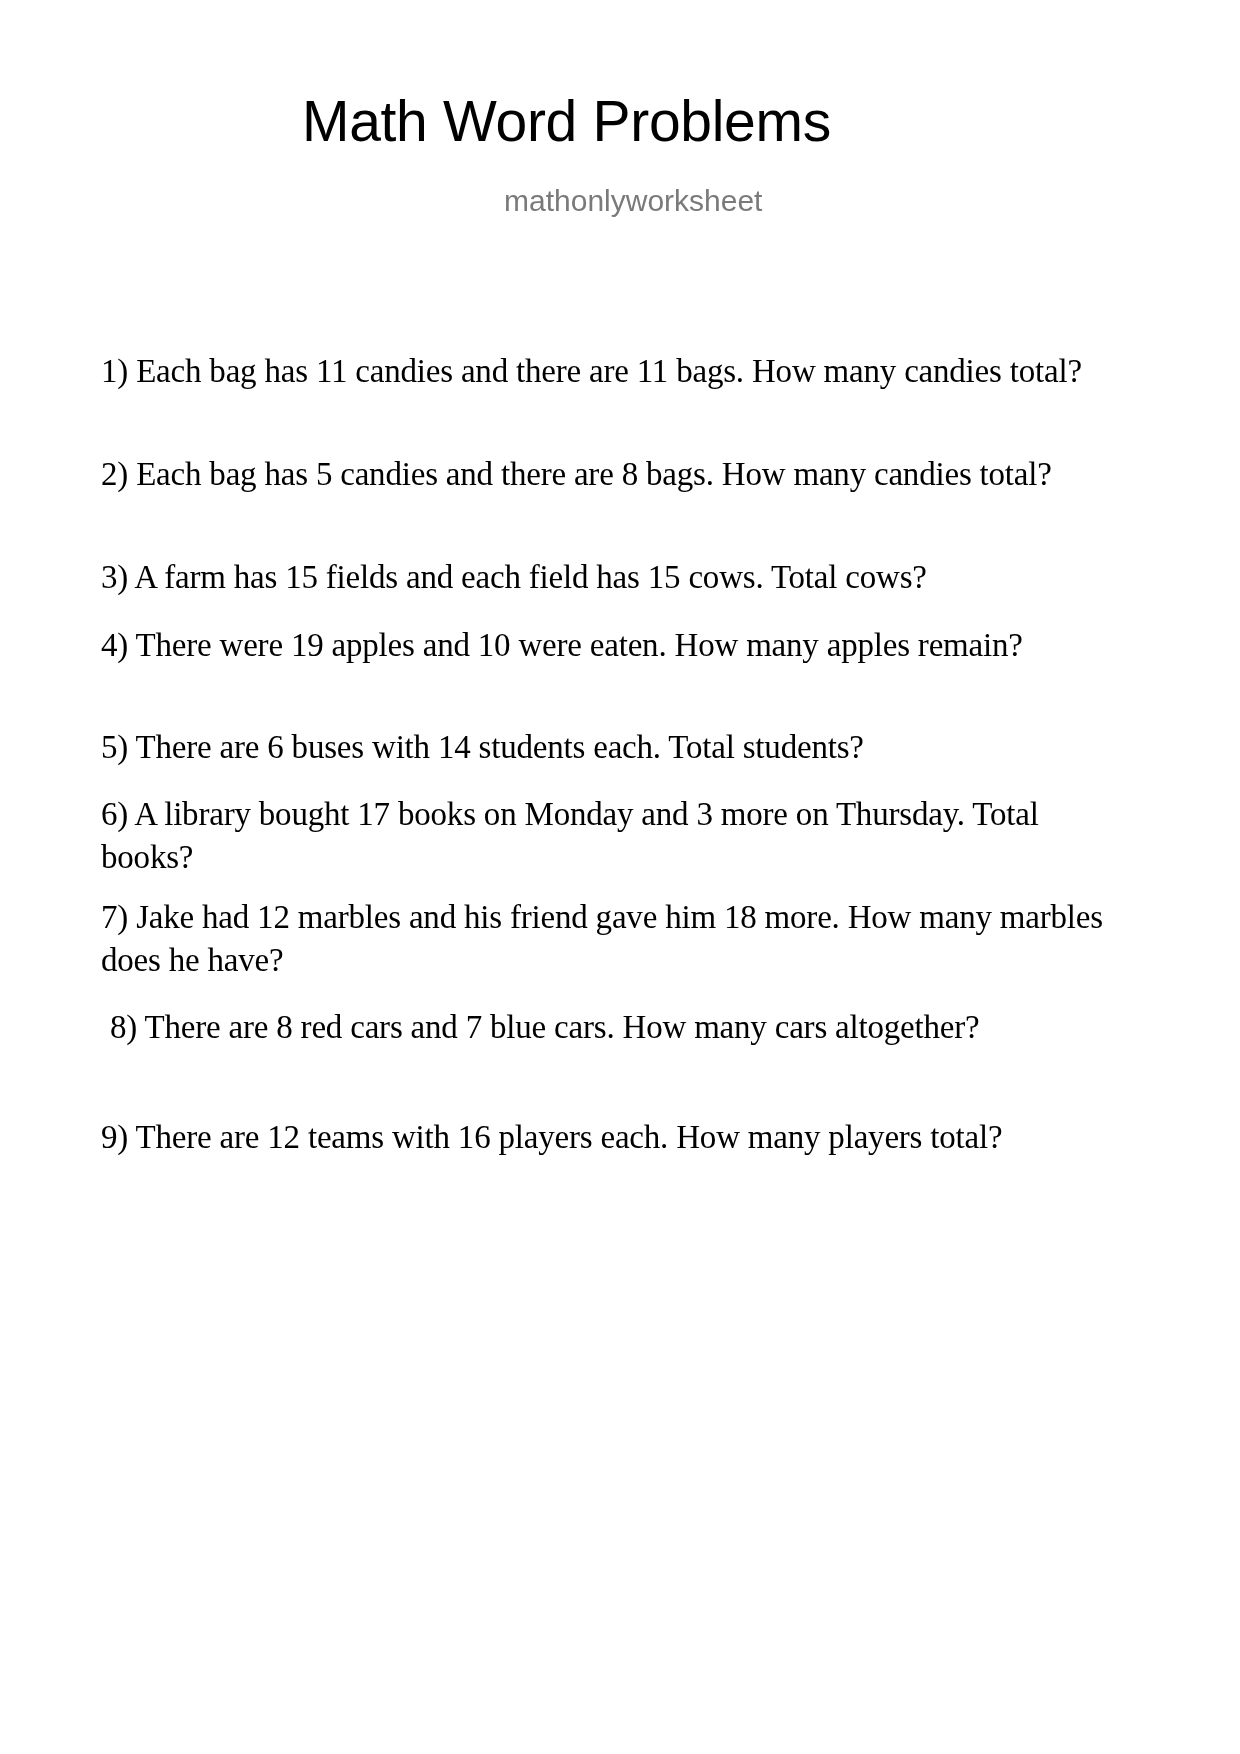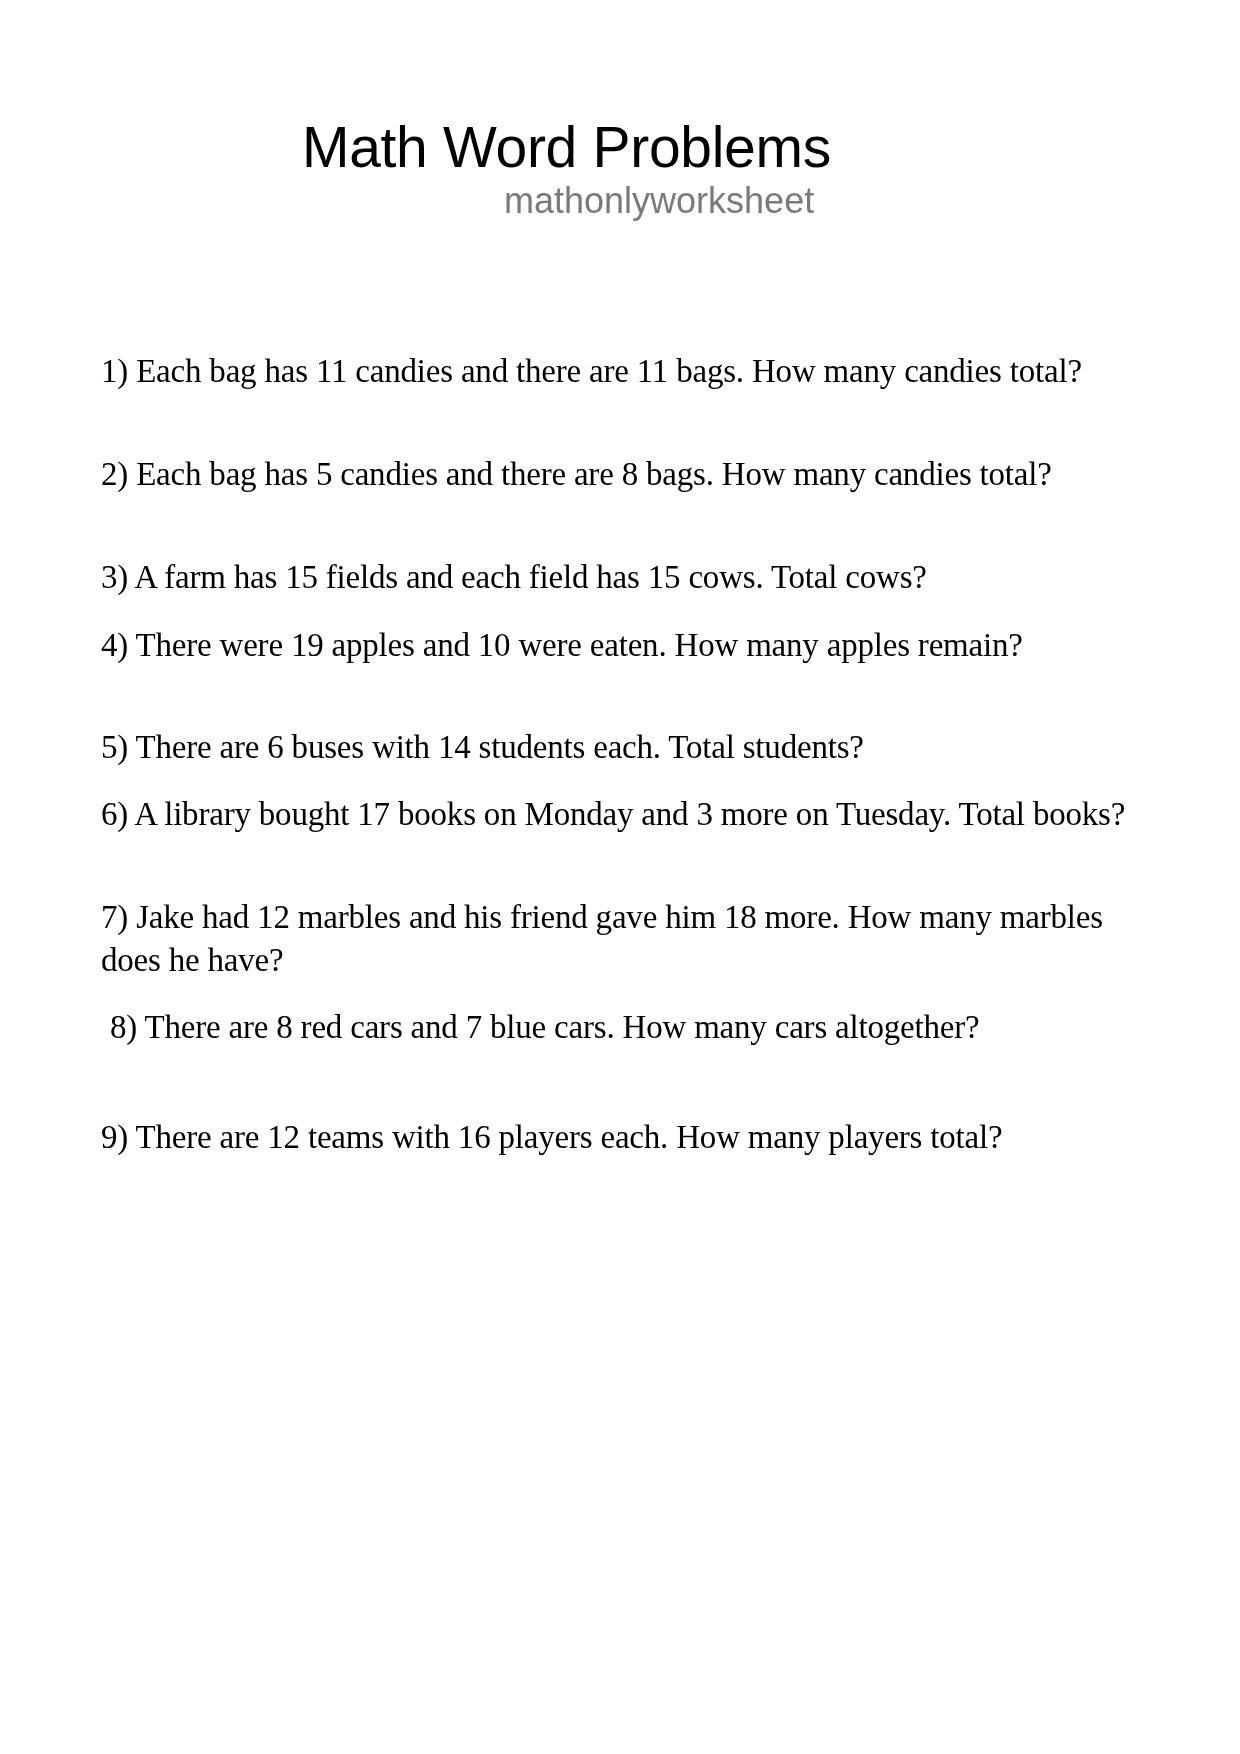--- a/index.html
+++ b/index.html
@@ -1,31 +1,31 @@
 <!DOCTYPE html>
 <html><head>
 <meta charset="utf-8">
 <style>
   html, body { margin: 0; padding: 0; background: #ffffff; }
   body { width: 1240px; height: 1754px; position: relative; overflow: hidden; font-family: "Liberation Sans", sans-serif; color: #000; }
-  .title { position: absolute; left: 302px; top: 112px; font-size: 57px; line-height: 70px; white-space: nowrap; letter-spacing: -0.3px; }
-  .subtitle { position: absolute; left: 504px; top: 181px; font-size: 36px; line-height: 40px; color: #7a7a7a; white-space: nowrap; }
+  .title { position: absolute; left: 302px; top: 86px; font-size: 57px; line-height: 70px; white-space: nowrap; letter-spacing: -0.3px; }
+  .subtitle { position: absolute; left: 504px; top: 181px; font-size: 30px; line-height: 40px; color: #7a7a7a; white-space: nowrap; }
   .problem { position: absolute; left: 101px; width: 1030px; font-size: 33px; line-height: 43px; letter-spacing: -0.2px; font-family: Liberation Serif, serif; }
 </style>
 </head>
 <body>
 
 <div>
   <div class="title">Math Word Problems</div>
   <div class="subtitle">mathonlyworksheet</div>
 
   <div>
     <div class="problem" style="top:350px;">1) Each bag has 11 candies and there are 11 bags. How many candies total?</div>
     <div class="problem" style="top:453px;">2) Each bag has 5 candies and there are 8 bags. How many candies total?</div>
     <div class="problem" style="top:556px;">3) A farm has 15 fields and each field has 15 cows. Total cows?</div>
     <div class="problem" style="top:624px;">4) There were 19 apples and 10 were eaten. How many apples remain?</div>
     <div class="problem" style="top:726px;">5) There are 6 buses with 14 students each. Total students?</div>
-    <div class="problem" style="top:793px;">6) A library bought 17 books on Monday and 3 more on Tuesday. Total books?</div>
+    <div class="problem" style="top:793px;">6) A library bought 17 books on Monday and 3 more on Thursday. Total books?</div>
     <div class="problem" style="top:896px;">7) Jake had 12 marbles and his friend gave him 18 more. How many marbles does he have?</div>
     <div class="problem" style="top:1006px;margin-left:9px;">8) There are 8 red cars and 7 blue cars. How many cars altogether?</div>
     <div class="problem" style="top:1116px;">9) There are 12 teams with 16 players each. How many players total?</div>
   </div>
 </div>
 
 </body></html>

